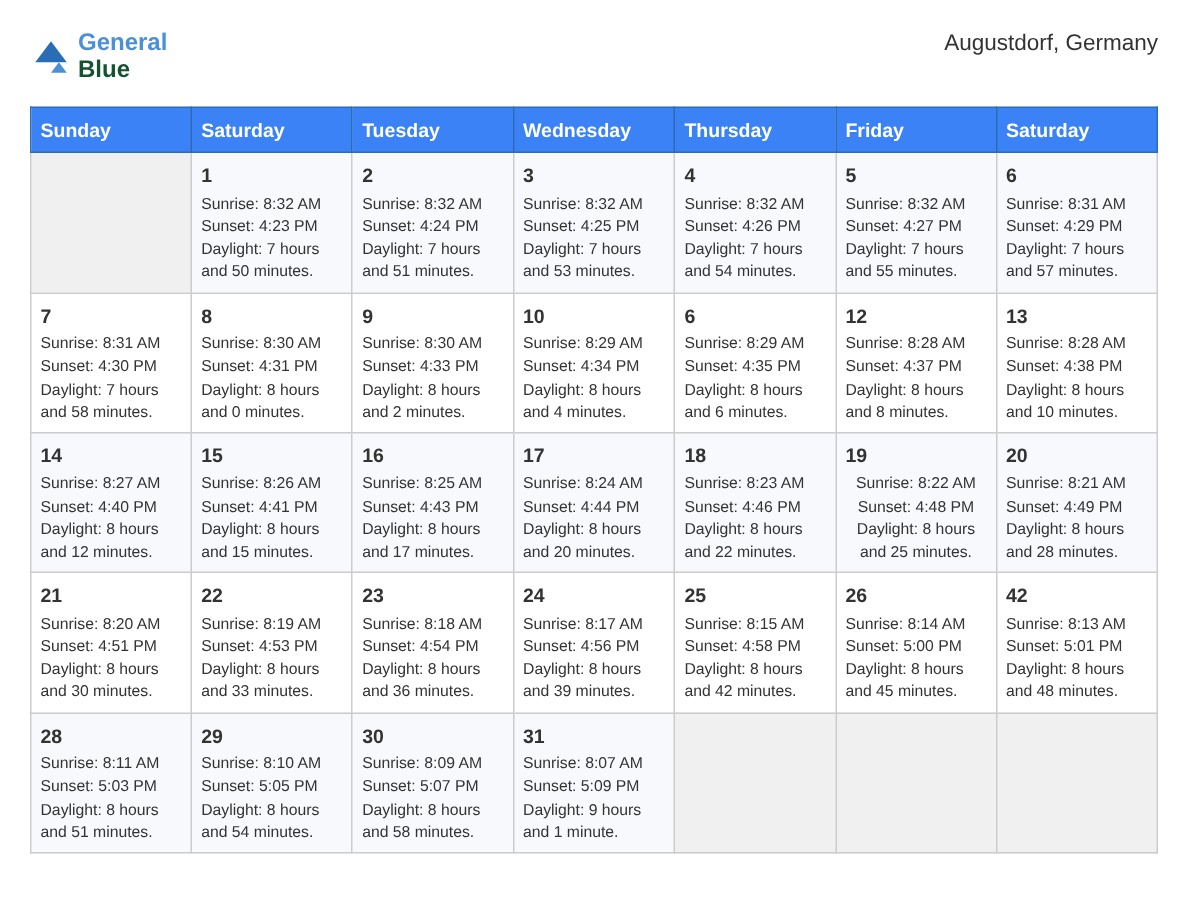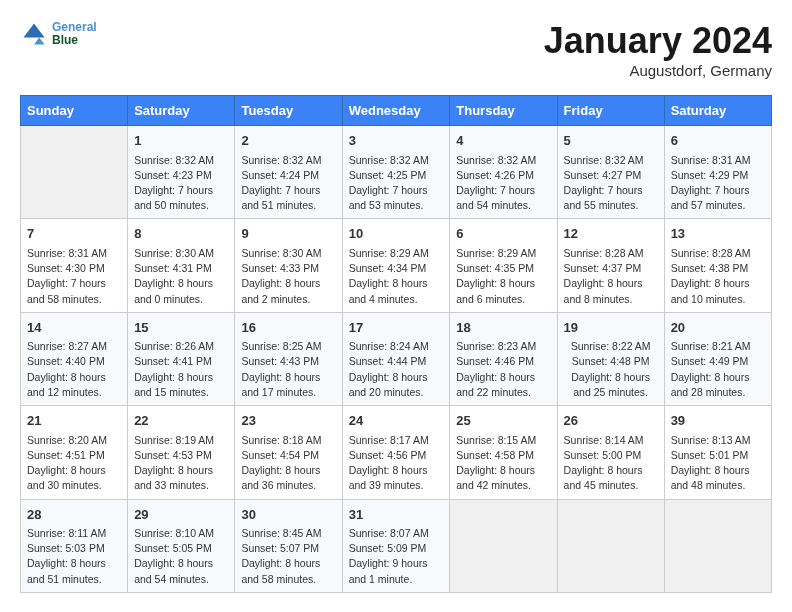--- a/index.html
+++ b/index.html
@@ -15,21 +15,21 @@
       justify-content: space-between;
       align-items: flex-start;
       margin-bottom: 16px;
     }
     .logo {
       display: flex;
       align-items: center;
       gap: 4px;
     }
     .logo-text {
-      font-size: 12px;
+      font-size: 16px;
       font-weight: bold;
       color: #1a3a6b;
       line-height: 1.1;
     }
     .logo-text span {
       color: #4a90d9;
     }
     .logo-icon {
       width: 28px;
       height: 28px;
@@ -99,21 +99,20 @@
     <svg class="logo-icon" viewBox="0 0 32 32">
       <polygon points="16,4 28,20 4,20" fill="#2a6db5"></polygon>
       <polygon points="22,20 28,28 16,28" fill="#4a90d9"></polygon>
     </svg>
     <div class="logo-text">
       <div><span>General</span></div>
       <div style="color:#14532d;">Blue</div>
     </div>
   </div>
   <div class="title-block">
-    <div class="month-title">January 2024</div>
     <div class="location">Augustdorf, Germany</div>
   </div>
 </div>
 
 <table>
   <thead>
     <tr>
     <th>Sunday</th>
         <th>Saturday</th>
         <th>Tuesday</th>
@@ -308,21 +307,21 @@
 and 42 minutes.</div>
         </td>
         <td>
           <span class="day-num">26</span>
           <div class="cell-content" style="white-space: pre-line;">Sunrise: 8:14 AM
 Sunset: 5:00 PM
 Daylight: 8 hours
 and 45 minutes.</div>
         </td>
         <td>
-          <span class="day-num">39</span>
+          <span class="day-num">42</span>
           <div class="cell-content" style="white-space: pre-line;">Sunrise: 8:13 AM
 Sunset: 5:01 PM
 Daylight: 8 hours
 and 48 minutes.</div>
         </td>
       </tr>
       <tr>
         <td>
           <span class="day-num">28</span>
           <div class="cell-content" style="white-space: pre-line;">Sunrise: 8:11 AM
@@ -332,21 +331,21 @@
         </td>
         <td>
           <span class="day-num">29</span>
           <div class="cell-content" style="white-space: pre-line;">Sunrise: 8:10 AM
 Sunset: 5:05 PM
 Daylight: 8 hours
 and 54 minutes.</div>
         </td>
         <td>
           <span class="day-num">30</span>
-          <div class="cell-content" style="white-space: pre-line;">Sunrise: 8:45 AM
+          <div class="cell-content" style="white-space: pre-line;">Sunrise: 8:09 AM
 Sunset: 5:07 PM
 Daylight: 8 hours
 and 58 minutes.</div>
         </td>
         <td>
           <span class="day-num">31</span>
           <div class="cell-content" style="white-space: pre-line;">Sunrise: 8:07 AM
 Sunset: 5:09 PM
 Daylight: 9 hours
 and 1 minute.</div>

